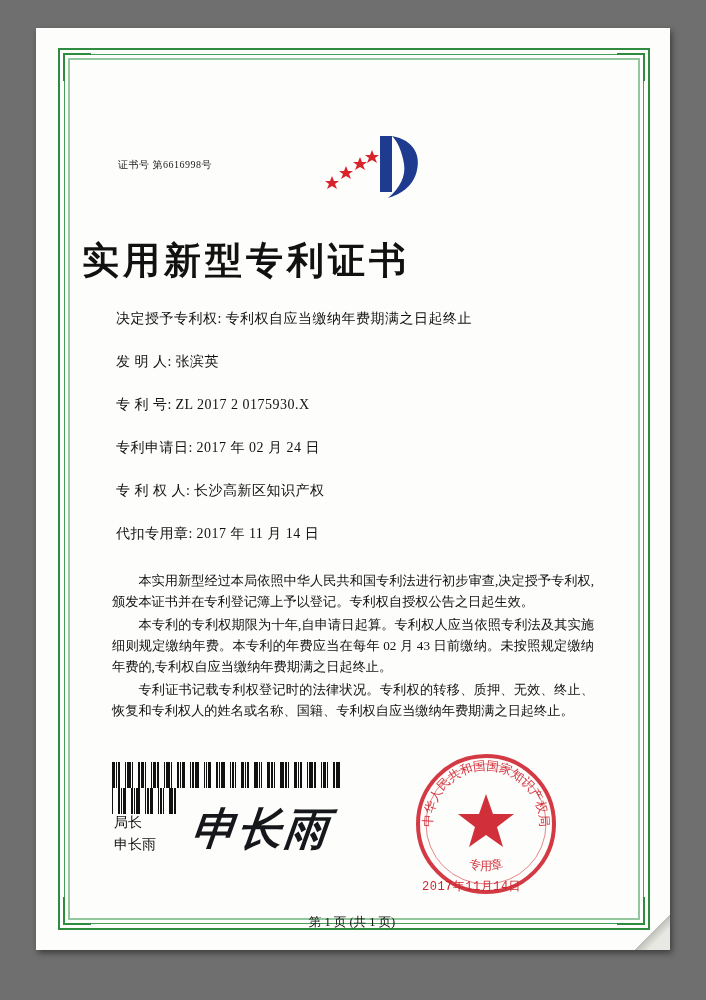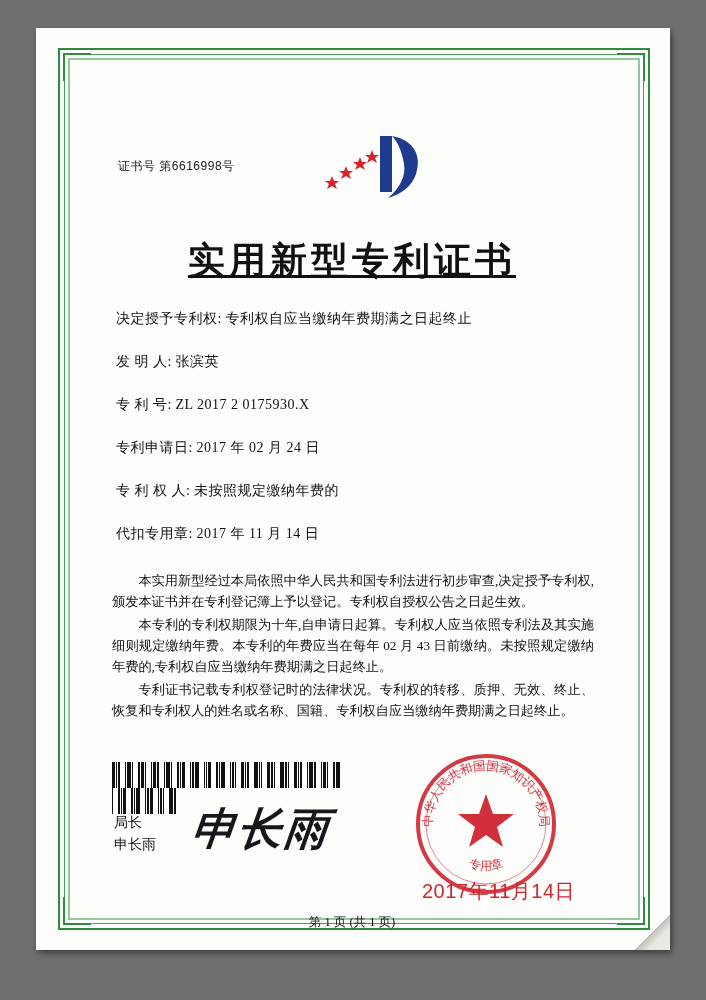--- a/index.html
+++ b/index.html
@@ -75,24 +75,24 @@
     position: absolute;
     left: 46px; top: 44px;
     width: 540px;
     height: 830px;
   }
 
   .cert-no {
     position: absolute;
     left: 36px;
     top: 86px;
-    font-size: 12px;
+    font-size: 10px;
     letter-spacing: 0.5px;
     color: #1a1a1a;
-    font-family: Liberation Sans, sans-serif;
+    font-family: Liberation Serif, serif;
   }
 
   
   .emblem {
     position: absolute;
     left: 236px;
     top: 58px;
     width: 112px;
     height: 80px;
   }
@@ -103,27 +103,25 @@
     right: 18px;
     top: 48px;
     width: 96px;
     height: 96px;
   }
 
   .title {
     position: absolute;
     left: 0; right: 0;
     top: 164px;
-    text-align: center;
     font-size: 37px;
     font-weight: bold;
     letter-spacing: 4px;
     color: #111;
     font-family: "DejaVu Serif", serif;
-    text-decoration: underline;
   }
 
   .fields {
     position: absolute;
     left: 34px;
     top: 238px;
     width: 470px;
   }
   .field {
     font-size: 14px;
@@ -193,24 +191,24 @@
     position: absolute;
     left: 330px;
     top: 678px;
     width: 148px;
     height: 148px;
   }
   .seal-date {
     position: absolute;
     left: 340px;
     top: 806px;
-    font-size: 20px;
+    font-size: 12px;
     color: #cf2530;
     letter-spacing: 0.5px;
-    font-family: Liberation Sans, sans-serif;
+    font-family: Liberation Mono, monospace;
   }
 
   .page-foot {
     position: absolute;
     left: 0; right: 0;
     top: 842px;
     text-align: center;
     font-size: 12.5px;
     color: #111;
   }
@@ -266,21 +264,21 @@
       <div class="field">
         <span class="lbl">专 利 号:</span>
         <span class="val">ZL 2017 2 0175930.X</span>
       </div>
       <div class="field">
         <span class="lbl">专利申请日:</span>
         <span class="val">2017 年 02 月 24 日</span>
       </div>
       <div class="field">
         <span class="lbl">专 利 权 人:</span>
-        <span class="val">未按照规定缴纳年费的</span>
+        <span class="val">长沙高新区知识产权</span>
       </div>
       <div class="field">
         <span class="lbl">代扣专用章:</span>
         <span class="val">2017 年 11 月 14 日</span>
       </div>
     </div>
 
     <div class="paragraphs">
       <p>本实用新型经过本局依照中华人民共和国专利法进行初步审查,决定授予专利权,颁发本证书并在专利登记簿上予以登记。专利权自授权公告之日起生效。</p>
       <p>本专利的专利权期限为十年,自申请日起算。专利权人应当依照专利法及其实施细则规定缴纳年费。本专利的年费应当在每年 02 月 43 日前缴纳。未按照规定缴纳年费的,专利权自应当缴纳年费期满之日起终止。</p>

